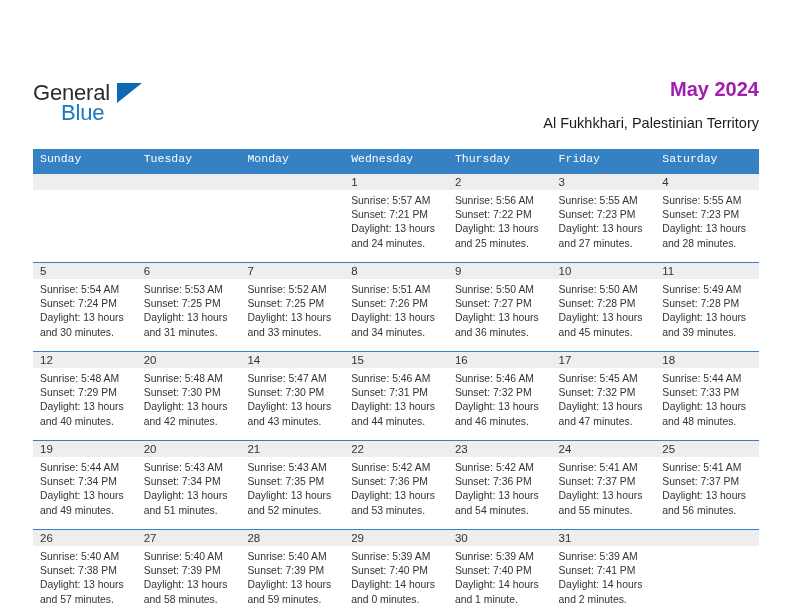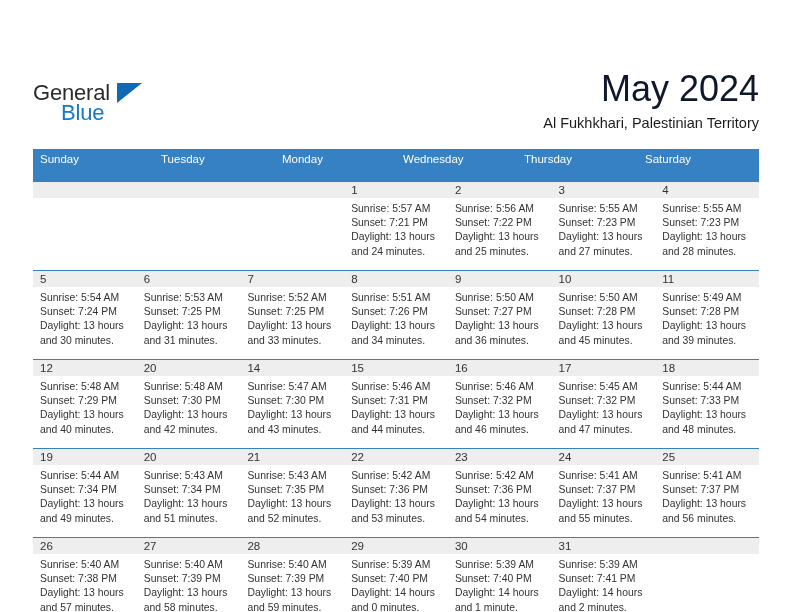--- a/index.html
+++ b/index.html
@@ -65,23 +65,23 @@
     border-right: 25px solid transparent;
   }
 
   .title-block {
     position: absolute;
     right: 0;
     top: 0;
     text-align: right;
   }
   .cal-title {
-    font-size: 36px;
-    font-weight: normal;
-    color: #0f172a;
+    font-size: 20px;
+    font-weight: bold;
+    color: #a21caf;
     line-height: 34px;
     white-space: nowrap;
   }
   .cal-subtitle {
     font-size: 14.5px;
     color: #1c1c1c;
     line-height: 22px;
     margin-top: 6px;
     white-space: nowrap;
   }
@@ -89,21 +89,22 @@
   
   .calendar {
     position: absolute;
     left: 33px;
     top: 105px;
     width: 726px;
   }
   .dow-row {
     display: flex;
     background: #3581c4;
-    height: 32px;
+    height: 24px;
+    font-family: Liberation Mono, monospace;
   }
   .dow {
     flex: 1 1 0;
     color: #ffffff;
     font-size: 11.5px;
     line-height: 20px;
     padding-left: 7px;
     box-sizing: border-box;
     white-space: nowrap;
     overflow: hidden;
@@ -168,20 +169,21 @@
   </div>
 
   <div class="calendar">
 
     <div class="dow-row">
       <div class="dow">Sunday</div>
       <div class="dow">Tuesday</div>
       <div class="dow">Monday</div>
       <div class="dow">Wednesday</div>
       <div class="dow">Thursday</div>
+      <div class="dow">Friday</div>
       <div class="dow">Saturday</div>
     </div>
 
     <div id="weeks-container">
         <div class="week">
           <div class="day empty">
             <div class="day-num"></div>
           </div>
           <div class="day empty">
             <div class="day-num"></div>

